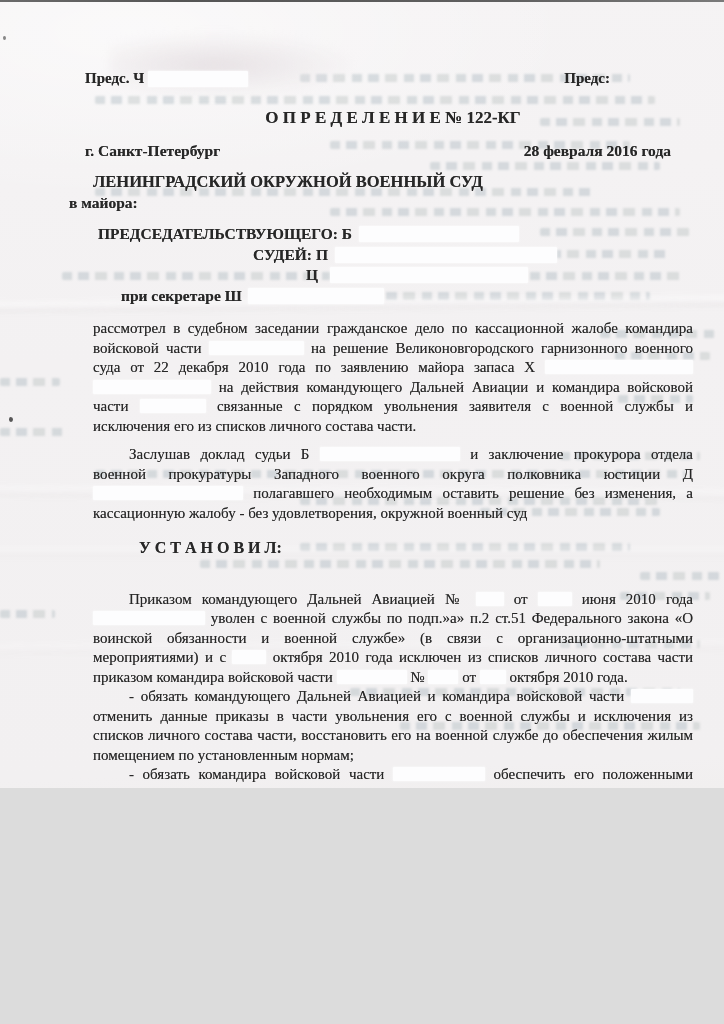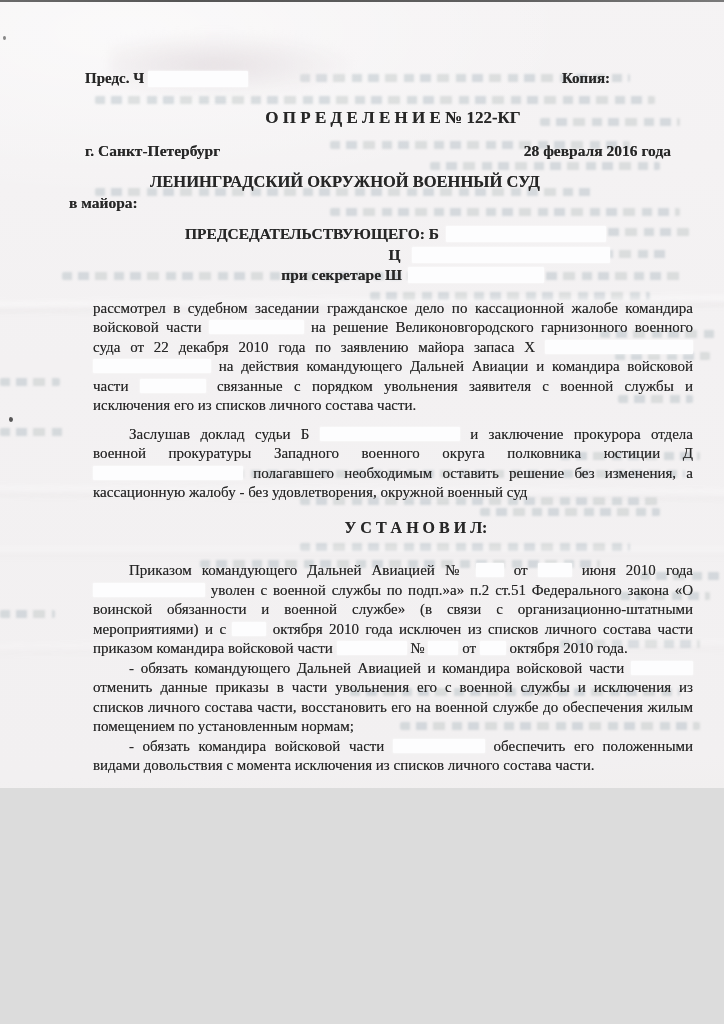--- a/index.html
+++ b/index.html
@@ -14,33 +14,33 @@
     transform:rotate(-0.35deg);}
   .below-area{position:absolute;top:990px;left:0;width:724px;height:34px;background:#eff2ec;}
   .content{position:relative;padding:70px 31px 0 93px;}
   .txt{text-shadow:0 0 .6px rgba(55,55,55,.65);}
   
   .preds-row{display:flex;align-items:center;margin-left:-8px;font-weight:bold;font-size:15px;}
   .copy{margin-left:auto;margin-right:83px;}
   .title{font-weight:bold;font-size:17px;text-align:center;margin-top:21px;white-space:nowrap;}
   .city-row{display:flex;font-weight:bold;font-size:15.5px;margin-top:14px;margin-left:-8px;}
   .date{margin-left:auto;margin-right:22px;}
-  .court{font-weight:bold;font-size:16.5px;text-align:center;margin:12px 96px 0 0;white-space:nowrap;}
+  .court{font-weight:bold;font-size:16.5px;text-align:left;margin:12px 96px 0 0;white-space:nowrap;}
   .sostav{font-weight:bold;font-size:15.5px;margin-left:-24px;margin-top:2px;}
-  .comp{font-weight:bold;font-size:15.5px;line-height:20.5px;margin-top:12px;text-align:center;}
+  .comp{font-weight:bold;font-size:15.5px;line-height:20.5px;margin-top:12px;}
   .comp .l1{margin-left:5px;}
   .comp .l2{margin-left:160px;}
   .comp .l3{margin-left:213px;}
-  .comp .l4{margin-left:39px;}
+  .comp .l4{margin-left:28px;}
   
   .doc-body{margin-top:13px;width:600px;font-size:15px;line-height:19.5px;text-align:justify;}
   .para{margin:0;}
   .para.ind{text-indent:36px;}
   .para.sp{margin-top:9px;}
-  .heading{font-weight:bold;font-size:16px;text-align:center;margin:15px 0 24px 46px;white-space:nowrap;}
+  .heading{font-weight:bold;font-size:16px;margin:15px 0 32px 46px;white-space:nowrap;}
   
   .redact{display:inline-block;height:14px;background:#fdfdfe;vertical-align:-2px;border-radius:1px;
     box-shadow:0 0 3px rgba(253,253,254,.95);}
   .redact.rh{height:16px;vertical-align:-3px;}
   
   .bleed{position:absolute;height:8px;border-radius:2px;opacity:.5;filter:blur(.8px);
     background:repeating-linear-gradient(90deg,
       rgba(136,155,162,.55) 0 10px, rgba(136,155,162,0) 10px 16px,
       rgba(120,142,155,.5) 16px 27px, rgba(120,142,155,0) 27px 33px,
       rgba(146,160,158,.5) 33px 45px, rgba(146,160,158,0) 45px 52px);}
@@ -103,37 +103,41 @@
 
   <div class="speck" style="top:417px;left:9px;width:4px;height:5px;"></div>
   <div class="speck" style="top:36px;left:3px;width:3px;height:4px;opacity:.6;"></div>
   <div class="speck" style="top:971px;left:25px;width:3px;height:3px;opacity:.5;"></div>
 
   <div class="content">
 
     <div class="preds-row txt">
       <span>Предс. Ч</span>
       <span class="redact rh" style="width:100px;margin-left:4px;"></span>
-      <span class="copy">Копия:</span>
+      <span class="copy">Предс:</span>
     </div>
 
     <div class="title txt">О П Р Е Д Е Л Е Н И Е  № 122-КГ</div>
 
     <div class="city-row txt">
       <span>г. Санкт-Петербург</span>
       <span class="date">28 февраля 2016 года</span>
     </div>
 
     <div class="court txt">ЛЕНИНГРАДСКИЙ ОКРУЖНОЙ ВОЕННЫЙ СУД</div>
     <div class="sostav txt">в майора:</div>
 
     <div class="comp txt">
       <div class="l1">
         <span>ПРЕДСЕДАТЕЛЬСТВУЮЩЕГО: Б</span>
         <span class="redact rh" style="width:160px;margin-left:3px;"></span>
+      </div>
+      <div class="l2">
+        <span>СУДЕЙ: П</span>
+        <span class="redact rh" style="width:222px;margin-left:3px;"></span>
       </div>
       <div class="l3">
         <span>Ц</span>
         <span class="redact rh" style="width:198px;margin-left:8px;"></span>
       </div>
       <div class="l4">
         <span>при секретаре Ш</span>
         <span class="redact rh" style="width:136px;margin-left:2px;"></span>
       </div>
     </div>

